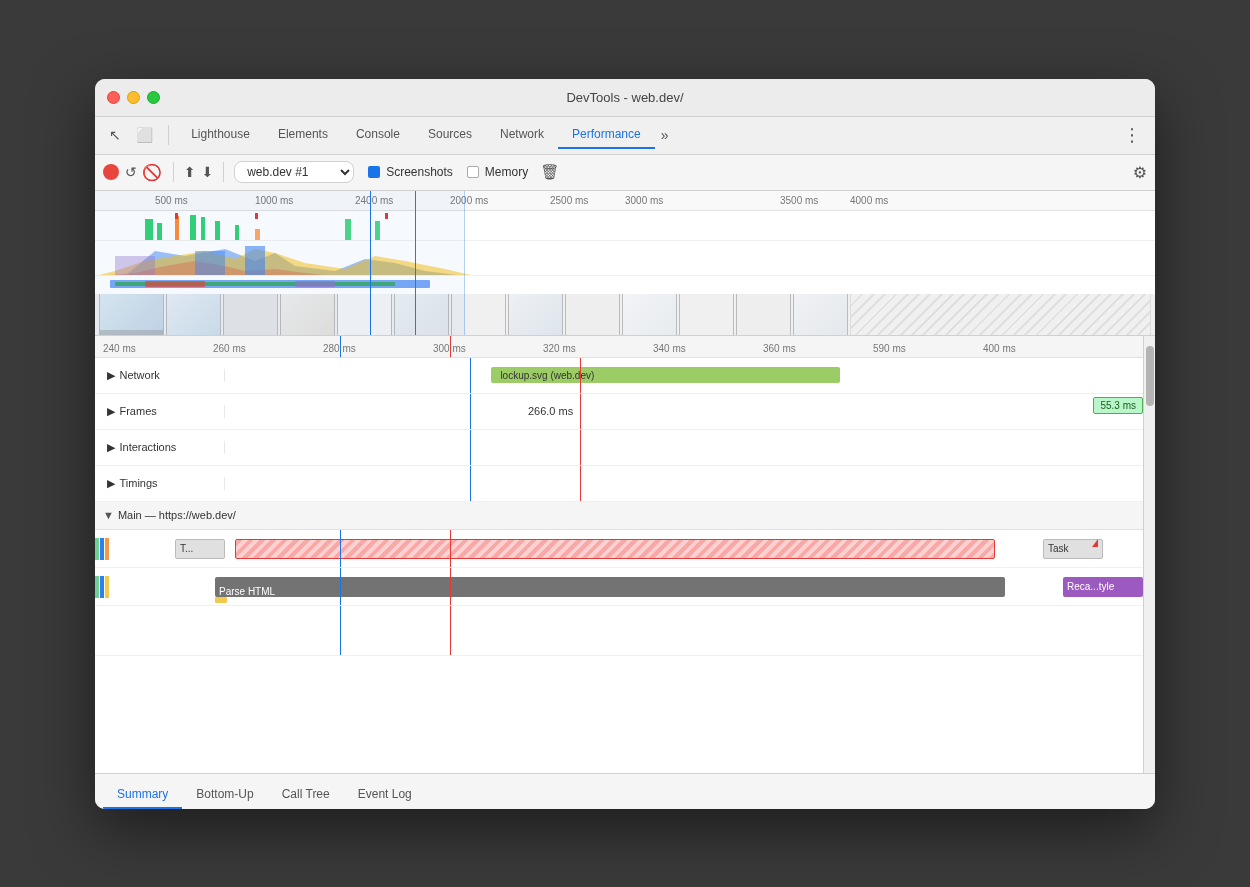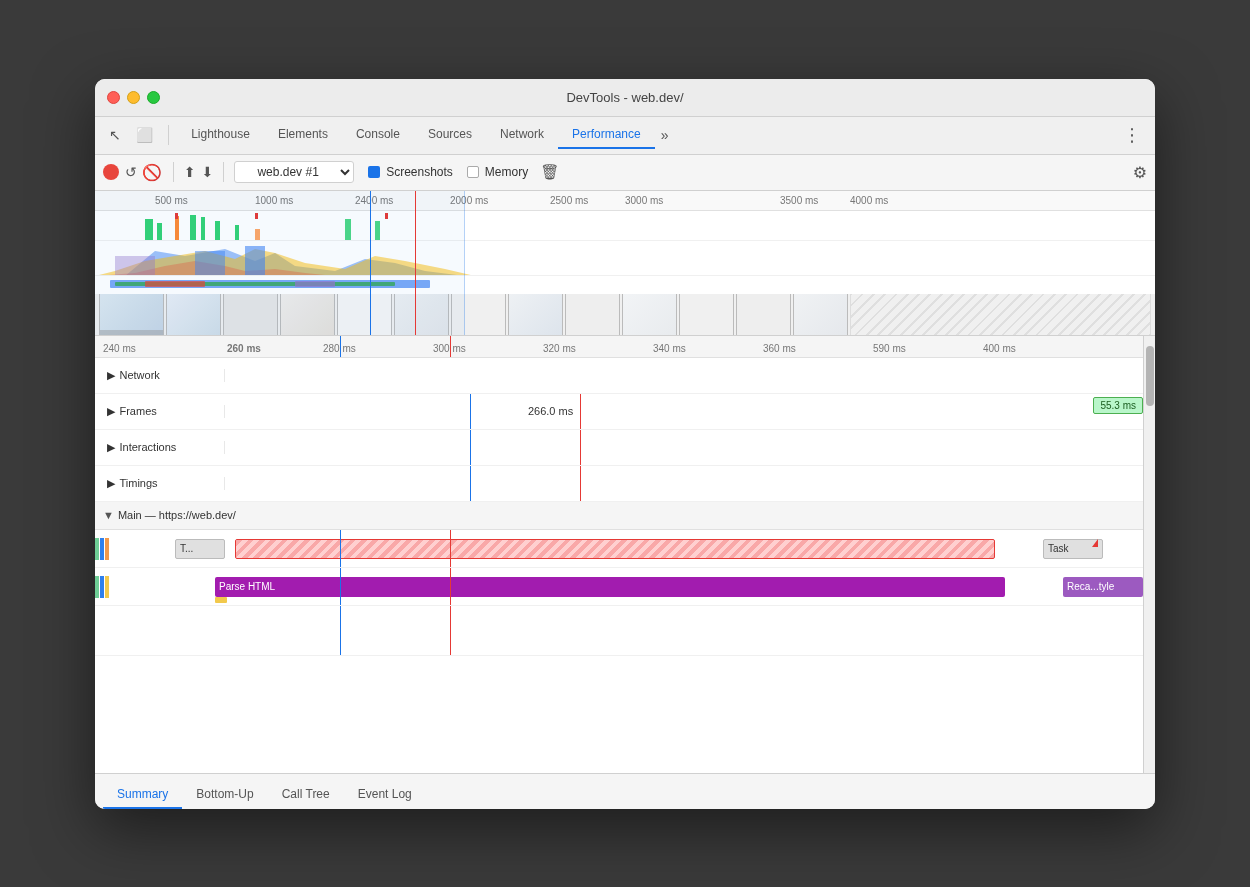--- a/index.html
+++ b/index.html
@@ -152,27 +152,26 @@
       color: #555;
     }
     .rec-divider {
       width: 1px; height: 20px;
       background: #d0d0d0;
       margin: 0 4px;
     }
     .url-select {
       background: white;
       border: 1px solid #d0d0d0;
-      border-radius: 3px;
+      border-radius: 8px;
       padding: 2px 8px;
       font-size: 12px;
       color: #333;
       min-width: 120px;
       cursor: pointer;
-      text-align: center;
     }
     .checkbox-label {
       display: flex;
       align-items: center;
       gap: 4px;
       font-size: 12px;
       color: #333;
       cursor: pointer;
     }
     .gear-btn {
@@ -385,24 +384,24 @@
         #f9a8a8 0px,
         #f9a8a8 4px,
         #ffd0d0 4px,
         #ffd0d0 8px
       );
       border-color: #e53935;
     }
     .parse-html-bar {
       position: absolute;
       height: 20px;
-      background: #a21caf;
+      background: #737373;
       border-radius: 2px;
       display: flex;
-      align-items: center;
+      align-items: flex-end;
       font-size: 10px;
       color: #fff;
       padding: 0 4px;
       overflow: hidden;
     }
     .recalc-bar {
       position: absolute;
       height: 20px;
       background: #9c5ac0;
       border-radius: 2px;
@@ -611,41 +610,49 @@
     <div class="blue-line" style="left:275px;"></div>
 
     <div class="red-line" style="left:320px;"></div>
   </div>
 
   <div class="details-area">
     <div class="timeline-detail">
 
       <div class="timeline-ruler">
         <span class="ruler-tick" style="left:8px;">240 ms</span>
-        <span class="ruler-tick" style="left:132px;font-weight:bold;">260 ms</span>
+        <span class="ruler-tick" style="left:118px;">260 ms</span>
         <span class="ruler-tick" style="left:228px;">280 ms</span>
         <span class="ruler-tick" style="left:338px;">300 ms</span>
         <span class="ruler-tick" style="left:448px;">320 ms</span>
         <span class="ruler-tick" style="left:558px;">340 ms</span>
         <span class="ruler-tick" style="left:668px;">360 ms</span>
         <span class="ruler-tick" style="left:778px;">590 ms</span>
         <span class="ruler-tick" style="left:888px;">400 ms</span>
 
         <div style="position:absolute;top:0;bottom:0;left:245px;width:1px;background:#1a73e8;z-index:10;"></div>
 
         <div style="position:absolute;top:0;bottom:0;left:355px;width:1px;background:#e53935;z-index:10;"></div>
       </div>
 
       <div class="timeline-rows">
 
         <div class="tl-row">
           <div class="tl-row-label">
             <span>▶</span>
             <span>Network</span>
           </div>
+          <div class="tl-row-content">
+
+            <div class="net-bar" style="left:29%;width:38%;height:16px;"></div>
+            <span style="position:absolute;left:30%;top:50%;transform:translateY(-50%);font-size:10px;color:#333;pointer-events:none;">lockup.svg (web.dev)</span>
+
+            <div style="position:absolute;top:0;bottom:0;left:245px;width:1px;background:#1a73e8;z-index:10;"></div>
+            <div style="position:absolute;top:0;bottom:0;left:355px;width:1px;background:#e53935;z-index:10;"></div>
+          </div>
         </div>
 
         <div class="tl-row">
           <div class="tl-row-label">
             <span>▶</span>
             <span>Frames</span>
           </div>
           <div class="tl-row-content">
 
             <span style="position:absolute;left:33%;top:50%;transform:translateY(-50%);font-size:11px;color:#333;">266.0 ms</span>

